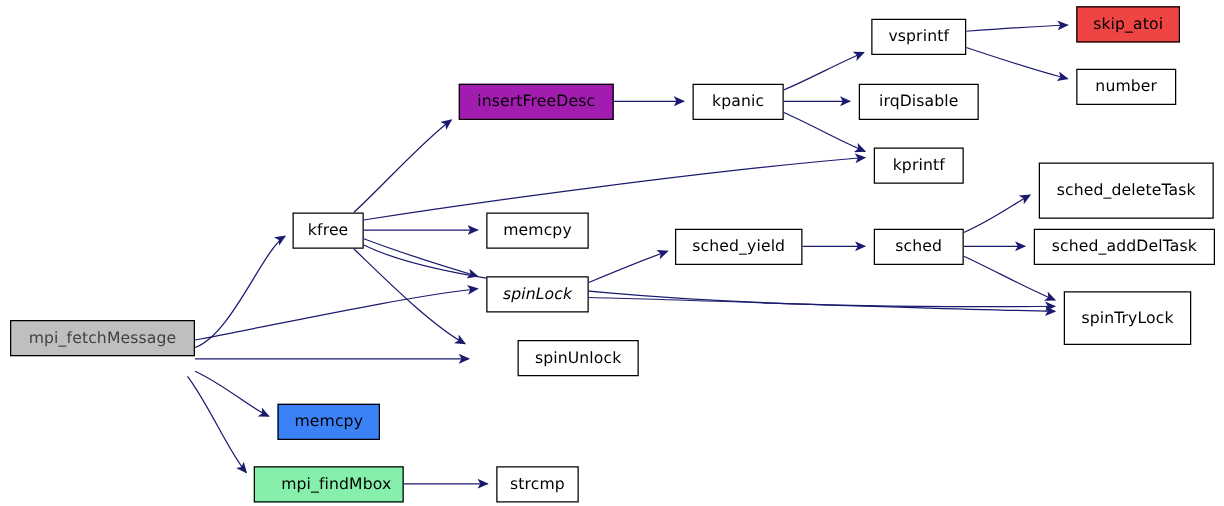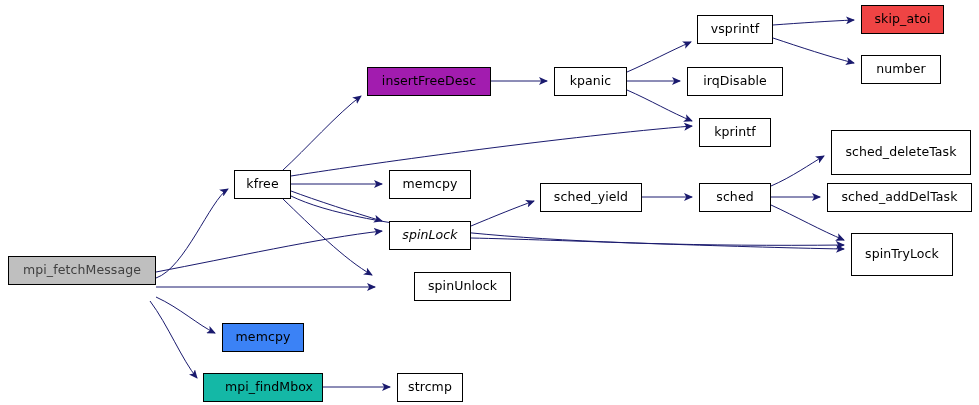--- a/index.html
+++ b/index.html
@@ -85,21 +85,21 @@
   <div id="nodes-layer">
       <div class="node-box highlight" style="left: 8px; top: 256px; width: 148px; height: 29px; border-color: rgb(0, 0, 0); background: rgb(191, 191, 191); color: #404040;">
         <span class="node-label">mpi_fetchMessage</span>
       </div>
       <div class="node-box" style="left: 234px; top: 170px; width: 57px; height: 29px; border-color: rgb(0, 0, 0); background: rgb(255, 255, 255); color: rgb(0, 0, 0);">
         <span class="node-label">kfree</span>
       </div>
       <div class="node-box" style="left: 222px; top: 323px; width: 82px; height: 29px; border-color: rgb(0, 0, 0); background: #3b82f6; color: rgb(0, 0, 0);">
         <span class="node-label">memcpy</span>
       </div>
-      <div class="node-box" style="left: 203px; top: 373px; width: 120px; height: 29px; border-color: rgb(0, 0, 0); background: #14b8a6; color: rgb(0, 0, 0); padding-left: 12px;">
+      <div class="node-box" style="left: 203px; top: 373px; width: 120px; height: 29px; border-color: rgb(0, 0, 0); background: #86efac; color: rgb(0, 0, 0); padding-left: 12px;">
         <span class="node-label">mpi_findMbox</span>
       </div>
       <div class="node-box" style="left: 397px; top: 373px; width: 66px; height: 29px; border-color: rgb(0, 0, 0); background: rgb(255, 255, 255); color: rgb(0, 0, 0);">
         <span class="node-label">strcmp</span>
       </div>
       <div class="node-box" style="left: 367px; top: 67px; width: 124px; height: 29px; border-color: rgb(0, 0, 0); background: #a21caf; color: rgb(0, 0, 0);">
         <span class="node-label">insertFreeDesc</span>
       </div>
       <div class="node-box" style="left: 389px; top: 170px; width: 82px; height: 29px; border-color: rgb(0, 0, 0); background: rgb(255, 255, 255); color: rgb(0, 0, 0);">
         <span class="node-label">memcpy</span>

